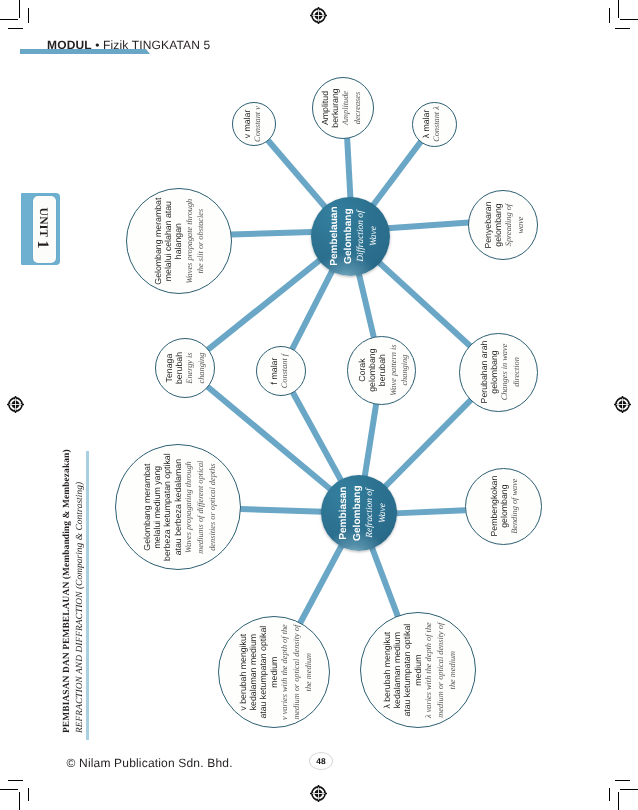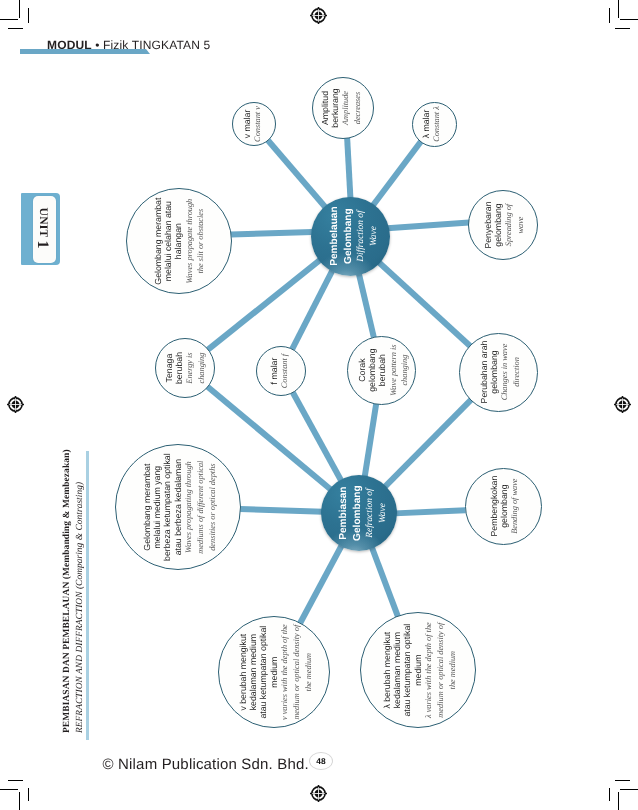--- a/index.html
+++ b/index.html
@@ -53,21 +53,21 @@
   background:radial-gradient(circle at 44% 112%, rgba(168,203,218,.92) 0%, rgba(125,176,198,.5) 16%, rgba(45,114,145,0) 34%),
              radial-gradient(circle at 30% 24%, #35809f 0%, #2d7291 40%, #2a6c8b 72%, #215e79 100%);
   box-shadow:0 1px 3px rgba(0,0,0,.28);
   display:flex;align-items:center;justify-content:center;}
 .hub-txt{transform:rotate(-90deg) translateY(4px);text-align:center;white-space:nowrap;
   line-height:1.34;color:#ffffff;}
 .hub-txt .m{display:block;font-weight:bold;}
 .hub-txt .e{display:block;font-family:"Liberation Serif",serif;font-style:italic;}
 
 
-.footer-copy{position:absolute;font-size:15px;letter-spacing:.18px;margin-left:36px;}
+.footer-copy{position:absolute;font-size:12px;letter-spacing:.18px;}
 .pagenum{position:absolute;width:22px;height:16px;border-radius:50%;
   border:1px solid #d6d6d6;display:flex;align-items:center;justify-content:center;
   font-size:8.4px;font-weight:bold;color:#111;}
 </style>
 </head>
 <body>
 
 <div class="page">
 
   <div>

